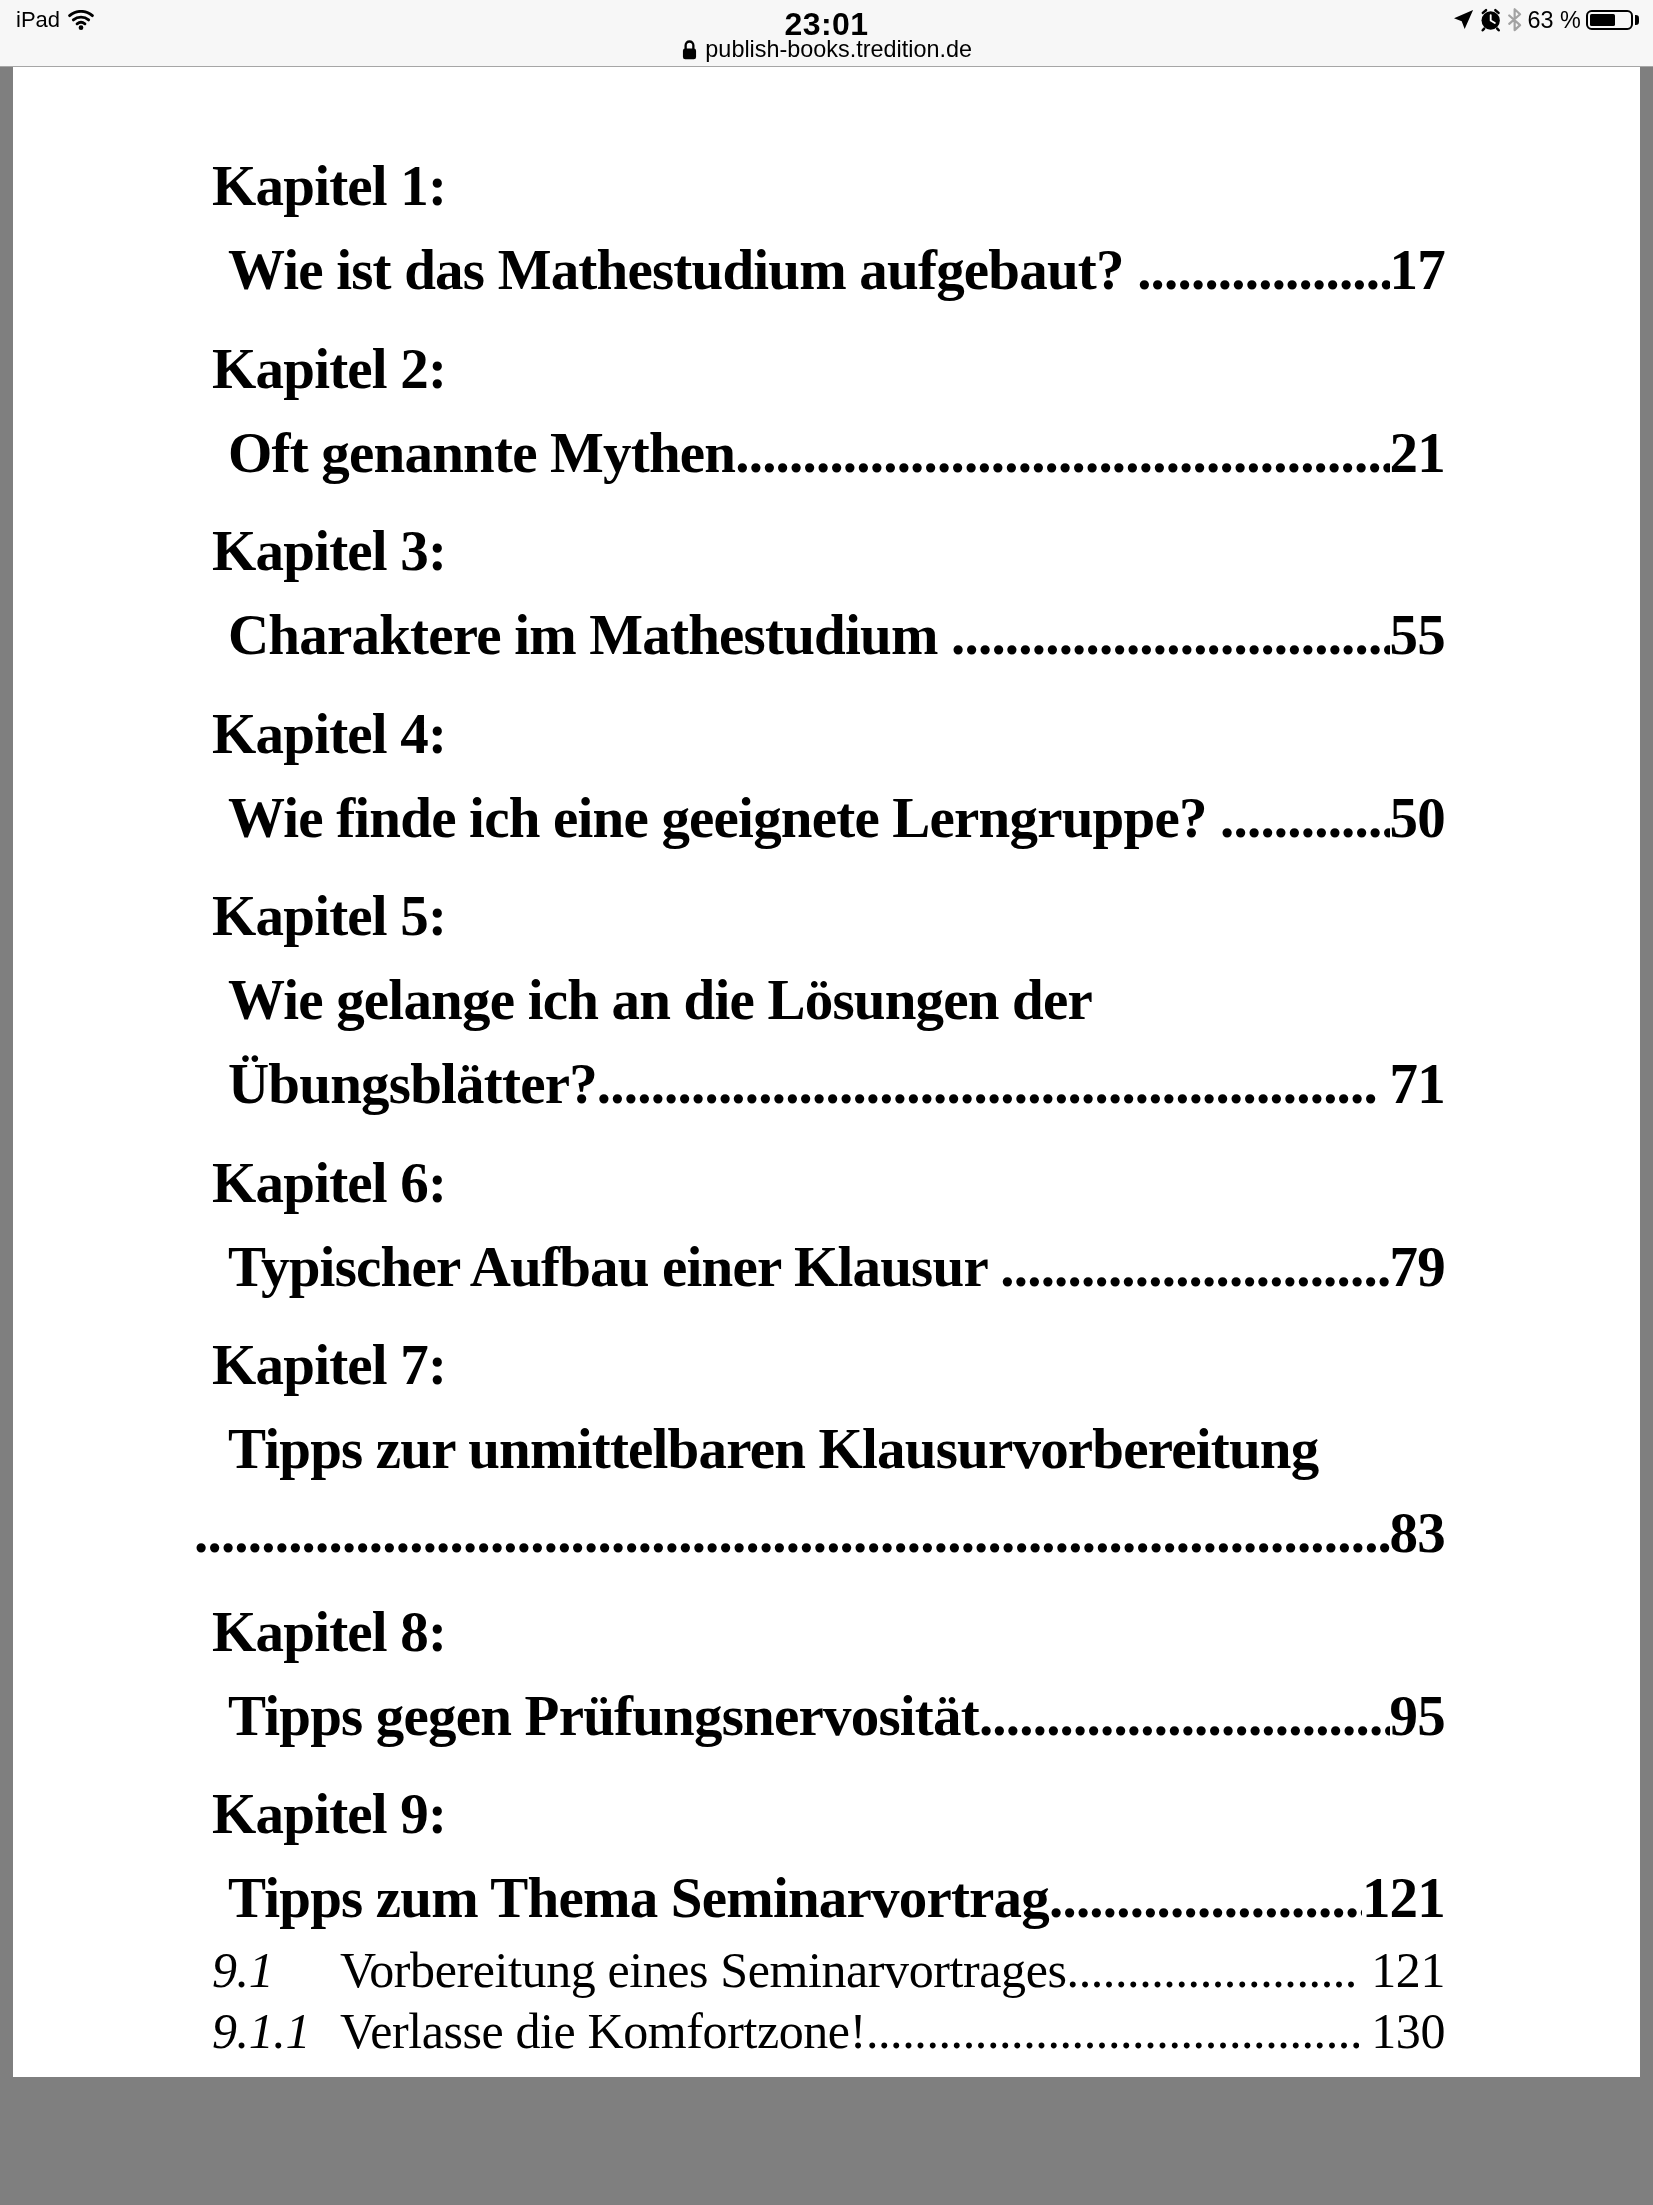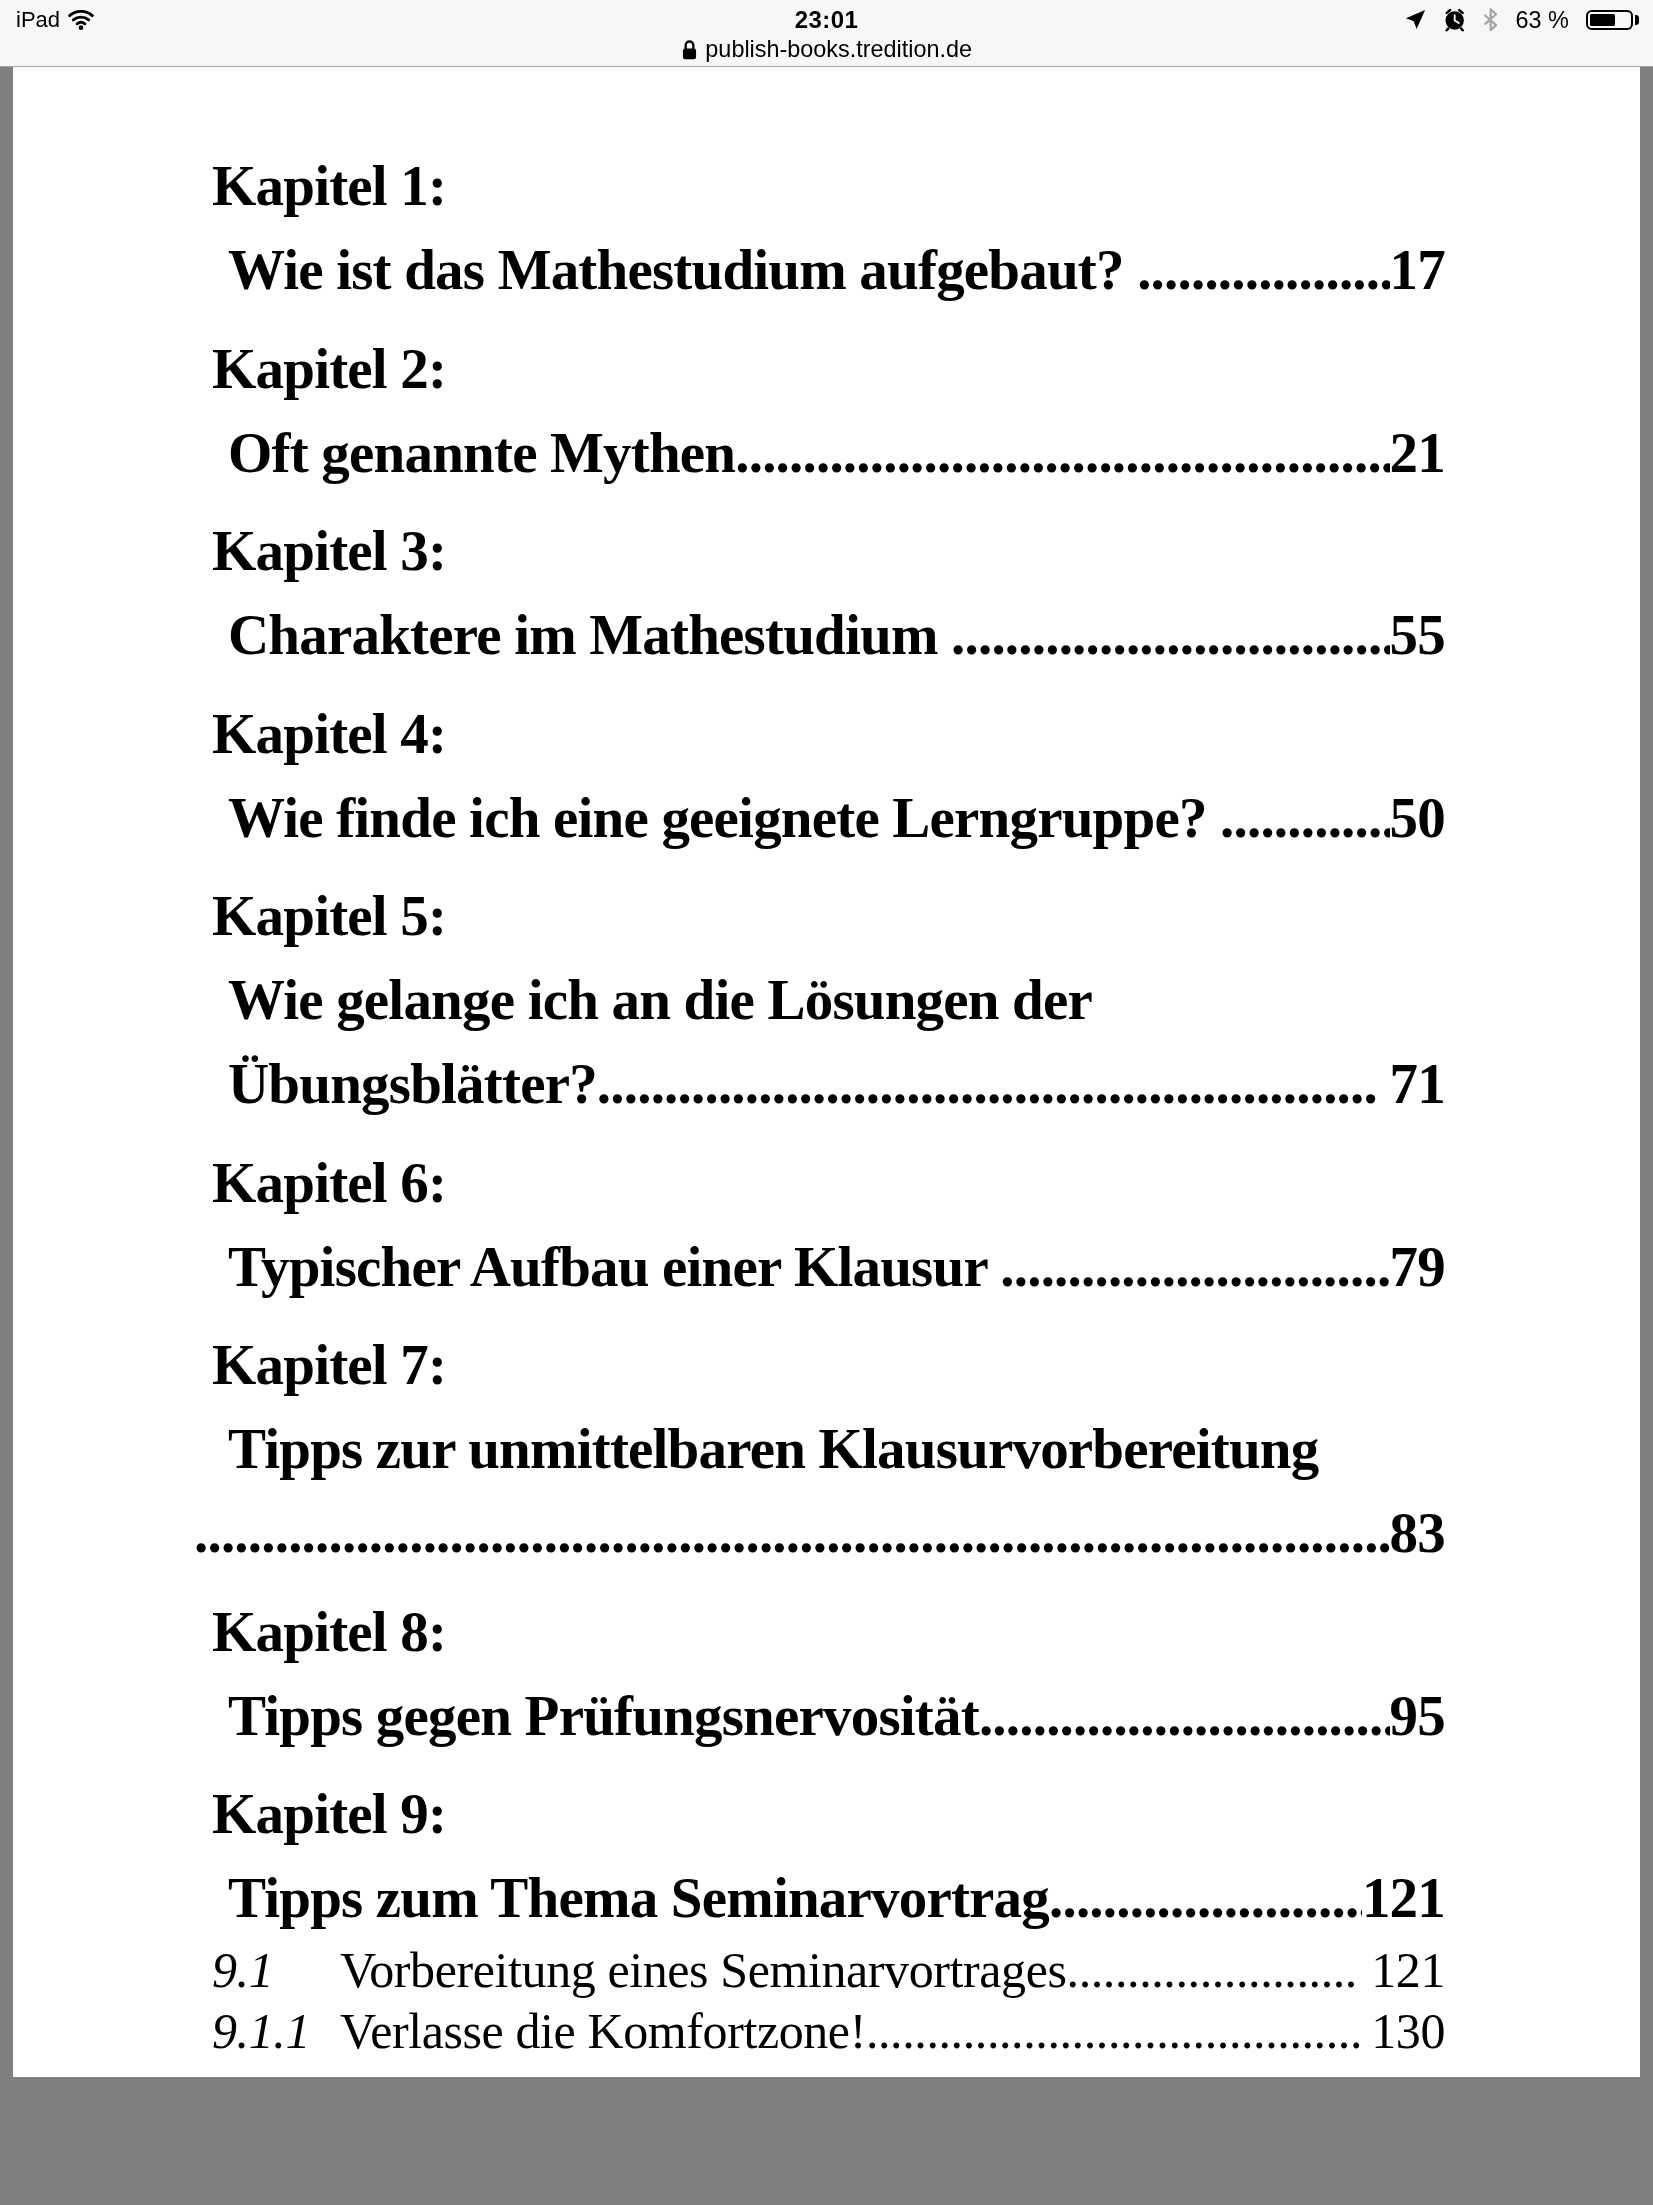--- a/index.html
+++ b/index.html
@@ -21,26 +21,26 @@
     color: #000;
   }
   .sb-left {
     position: absolute; left: 16px; top: 6.5px;
     display: flex; align-items: center; gap: 8px;
     font-size: 22px;
   }
   .sb-center {
     position: absolute; top: 5.7px; left: 0; right: 0;
     text-align: center;
-    font-size: 24px; font-weight: 700;
+    font-size: 32px; font-weight: 700;
     letter-spacing: 0.4px;
   }
   .sb-right {
     position: absolute; right: 14.5px; top: 6.5px;
-    display: flex; align-items: center; gap: 17px;
+    display: flex; align-items: center; gap: 5px;
     font-size: 23.4px;
   }
   .sb-url {
     position: absolute; top: 36px; left: 0; right: 0;
     display: flex; justify-content: center; align-items: center; gap: 7.3px;
     font-size: 23.4px;
   }
   .battery { width: 47px; height: 20px; border: 2.4px solid #000; border-radius: 5.7px; position: relative; box-sizing: border-box; }
   .battery-fill { position: absolute; left: 1.6px; top: 1.6px; bottom: 1.6px; background: #000; border-radius: 1.6px; }
   .battery-nub { width: 4px; height: 9.7px; background: #000; border-radius: 0 3.2px 3.2px 0; margin-left: 1.6px; }

